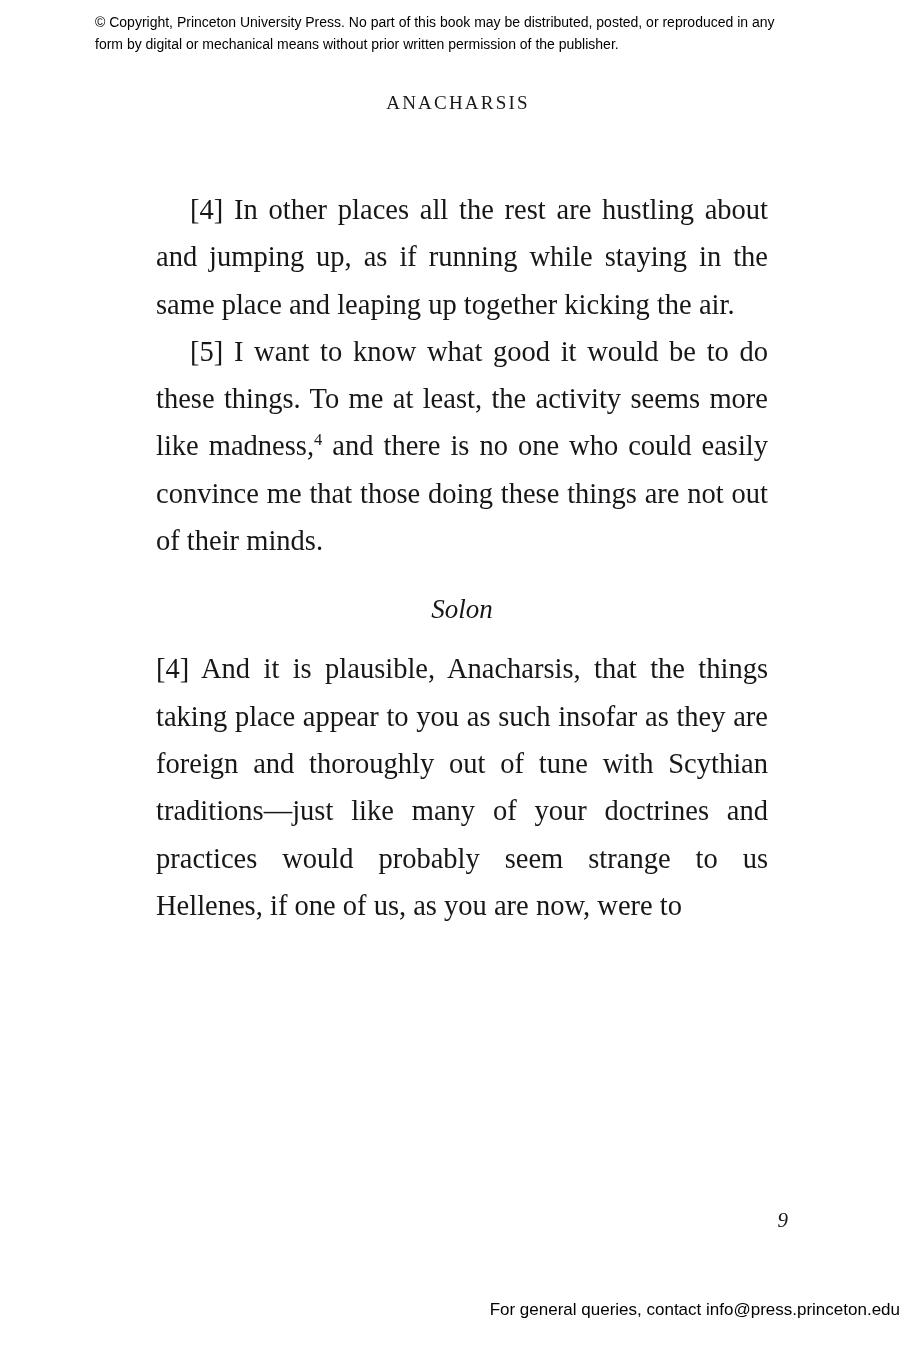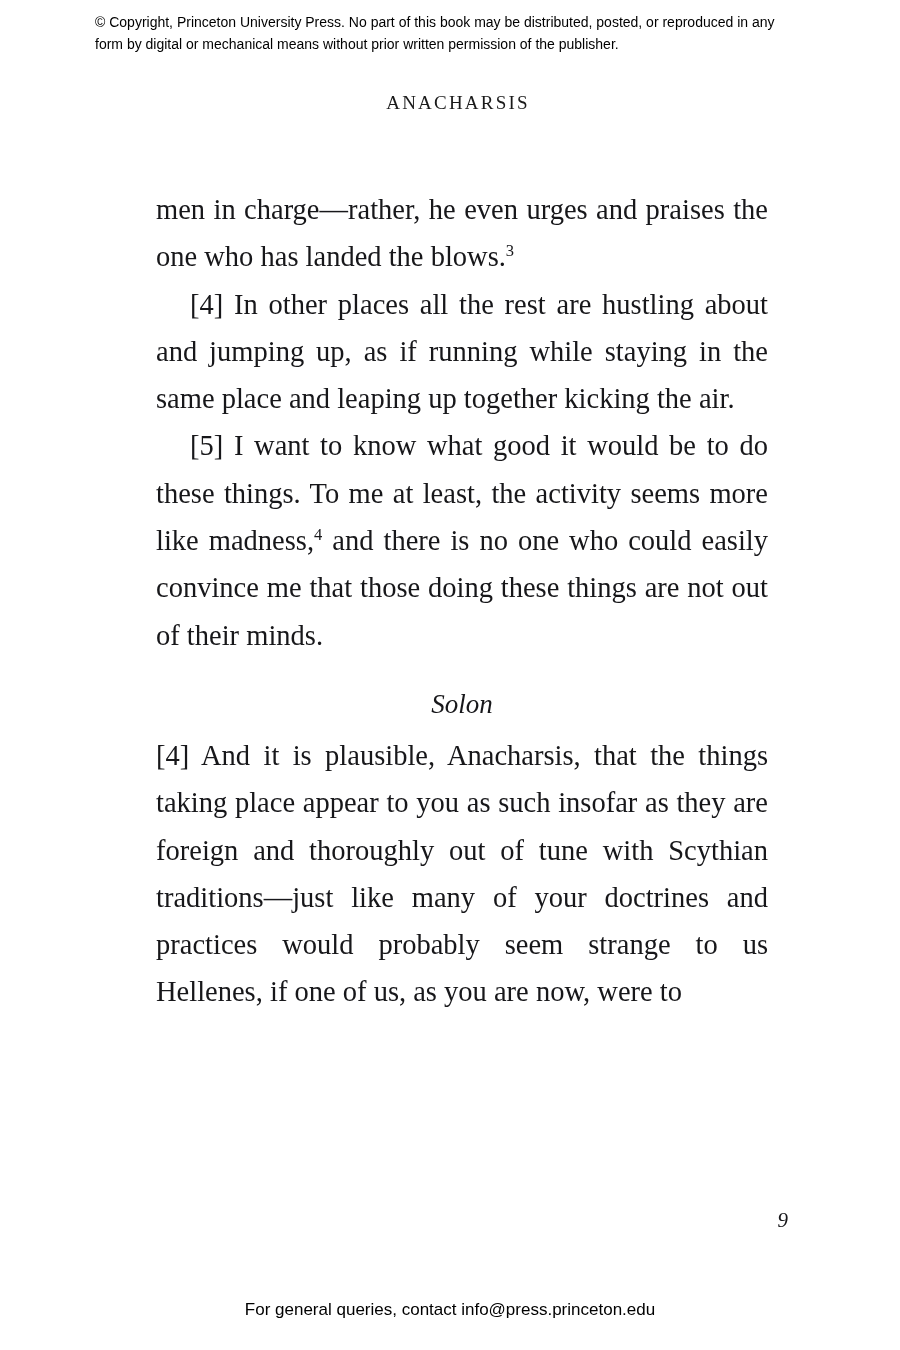--- a/index.html
+++ b/index.html
@@ -53,21 +53,21 @@
     line-height: 1.66;
     text-align: justify;
     text-align-last: left;
     color: #17171a;
     hyphens: none;
   }
   p.indent {
     text-indent: 34px;
   }
   .speaker {
-    margin: 30px 0 12px 0;
+    margin: 30px 0 20px 0;
     font-style: italic;
     font-size: 27px;
     text-align: center;
     color: #17171a;
   }
   sup {
     font-size: 0.58em;
     vertical-align: super;
     line-height: 0;
   }
@@ -79,38 +79,37 @@
     text-align: right;
     font-size: 21px;
     font-style: italic;
     color: #17171a;
   }
   .footer-query {
     position: absolute;
     top: 1300px;
     left: 0;
     width: 900px;
-    text-align: center;
+    text-align: right;
     font-family: "Liberation Sans", sans-serif;
     font-size: 17px;
     color: #000000;
   }
 </style>
 </head>
 <body>
 
 <div class="page">
 
   <div class="copyright-notice">© Copyright, Princeton University Press. No part of this book may be distributed, posted, or reproduced in any form by digital or mechanical means without prior written permission of the publisher.</div>
 
   <div class="running-head">ANACHARSIS</div>
 
   <div class="body-col">
 
-    <p class="para"><span>men in charge—rather, he even urges and praises the one who has landed the blows.</span><sup>3</sup><span></span></p>
 
     <p class="para indent"><span>[4] In other places all the rest are hustling about and jumping up, as if running while staying in the same place and leaping up together kicking the air.</span><sup></sup><span></span></p>
 
     <p class="para indent"><span>[5] I want to know what good it would be to do these things. To me at least, the activity seems more like madness,</span><sup>4</sup><span> and there is no one who could easily convince me that those doing these things are not out of their minds.</span></p>
 
     <p class="speaker">Solon</p>
 
     <p class="para">[4] And it is plausible, Anacharsis, that the things taking place appear to you as such insofar as they are foreign and thoroughly out of tune with Scythian traditions—just like many of your doctrines and practices would probably seem strange to us Hellenes, if one of us, as you are now, were to</p>
 
   </div>

